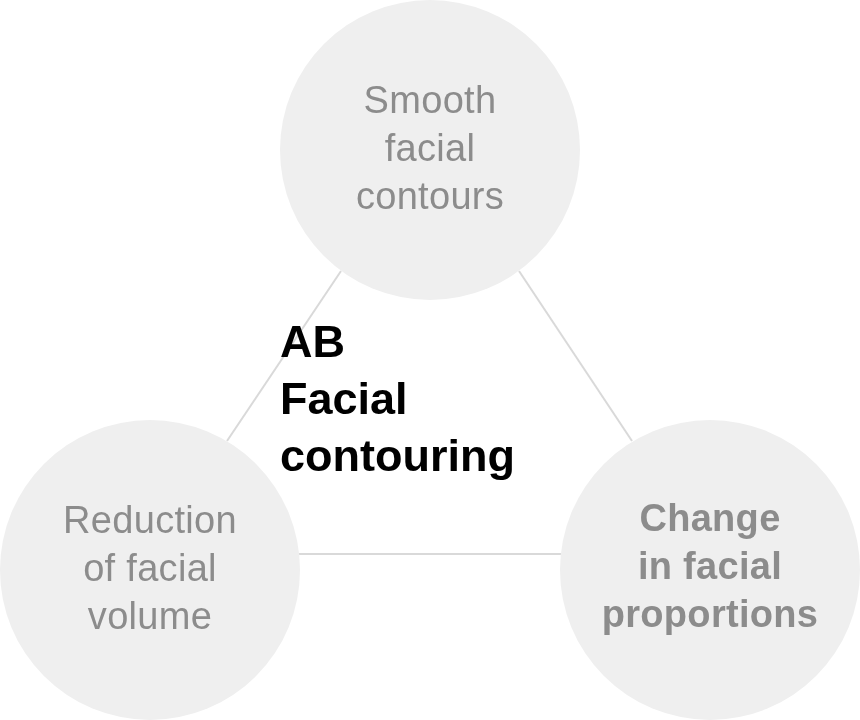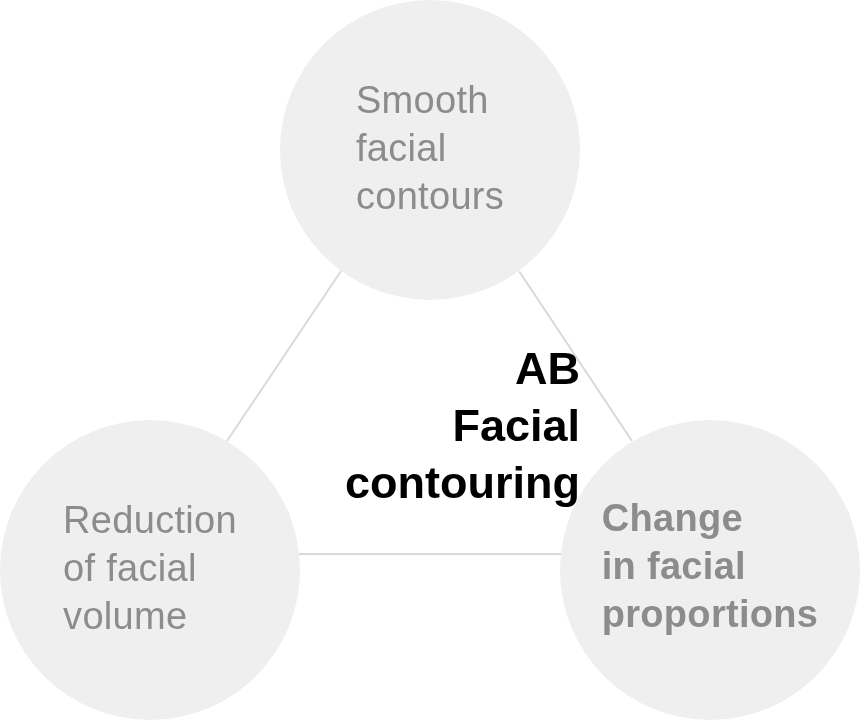--- a/index.html
+++ b/index.html
@@ -1,21 +1,21 @@
 <!DOCTYPE html>
 <html><head>
   <meta charset="utf-8">
   <style>
     html, body { margin: 0; padding: 0; background: #ffffff; }
     body { width: 860px; height: 720px; overflow: hidden; position: relative; font-family: "Liberation Sans", "DejaVu Sans", sans-serif; }
     .stage { position: absolute; left: 0; top: 0; width: 860px; height: 720px; }
     svg.lines { position: absolute; left: 0; top: 0; width: 860px; height: 720px; }
-    .node { position: absolute; width: 300px; height: 300px; border-radius: 50%; background: #efefef; display: flex; align-items: center; justify-content: center; text-align: left; }
+    .node { position: absolute; width: 300px; height: 300px; border-radius: 50%; background: #efefef; display: flex; align-items: center; justify-content: center; text-align: center; }
     .node-label { color: #8c8c8c; font-size: 38px; line-height: 48px; font-weight: 400; white-space: pre-line; letter-spacing: 0.3px; }
-    .center-title { position: absolute; left: 280px; top: 340px; width: 300px; text-align: right; color: #000000; font-weight: 700; font-size: 45px; line-height: 57px; white-space: pre-line; }
+    .center-title { position: absolute; left: 280px; top: 313px; width: 300px; text-align: left; color: #000000; font-weight: 700; font-size: 45px; line-height: 57px; white-space: pre-line; }
   </style>
 </head>
 <body>
 
 <div class="stage">
   <svg class="lines" viewBox="0 0 860 720">
     <line x1="341" y1="271" x2="227" y2="441" stroke="#d9d9d9" stroke-width="2"></line>
     <line x1="519" y1="271" x2="632" y2="441" stroke="#d9d9d9" stroke-width="2"></line>
     <line x1="299" y1="554" x2="561" y2="554" stroke="#d9d9d9" stroke-width="2"></line>
   </svg>

